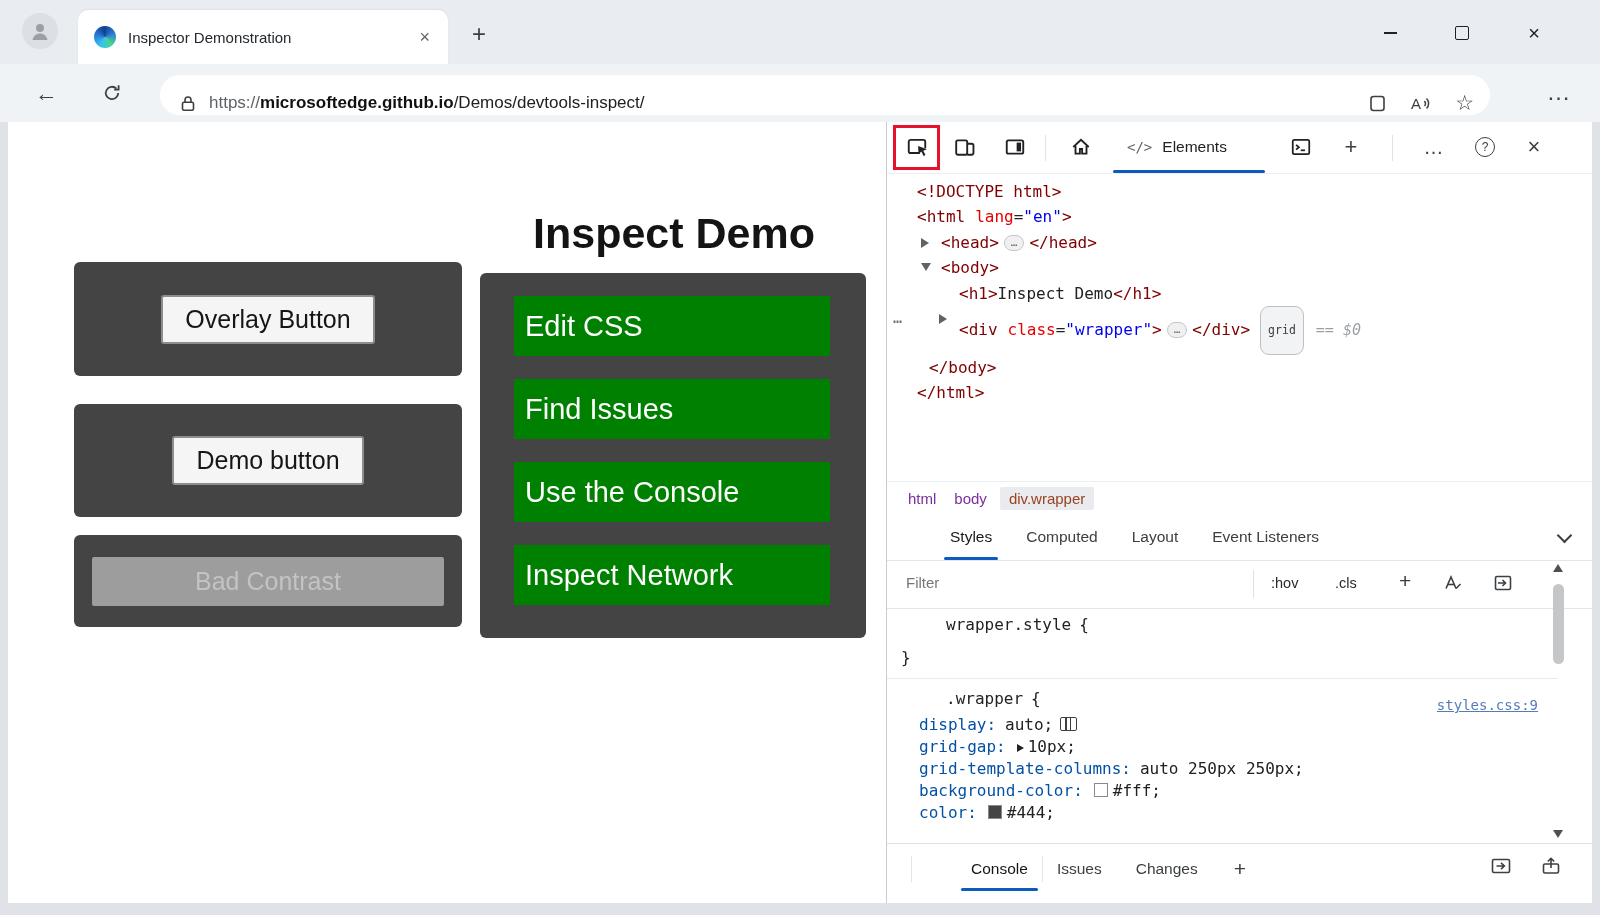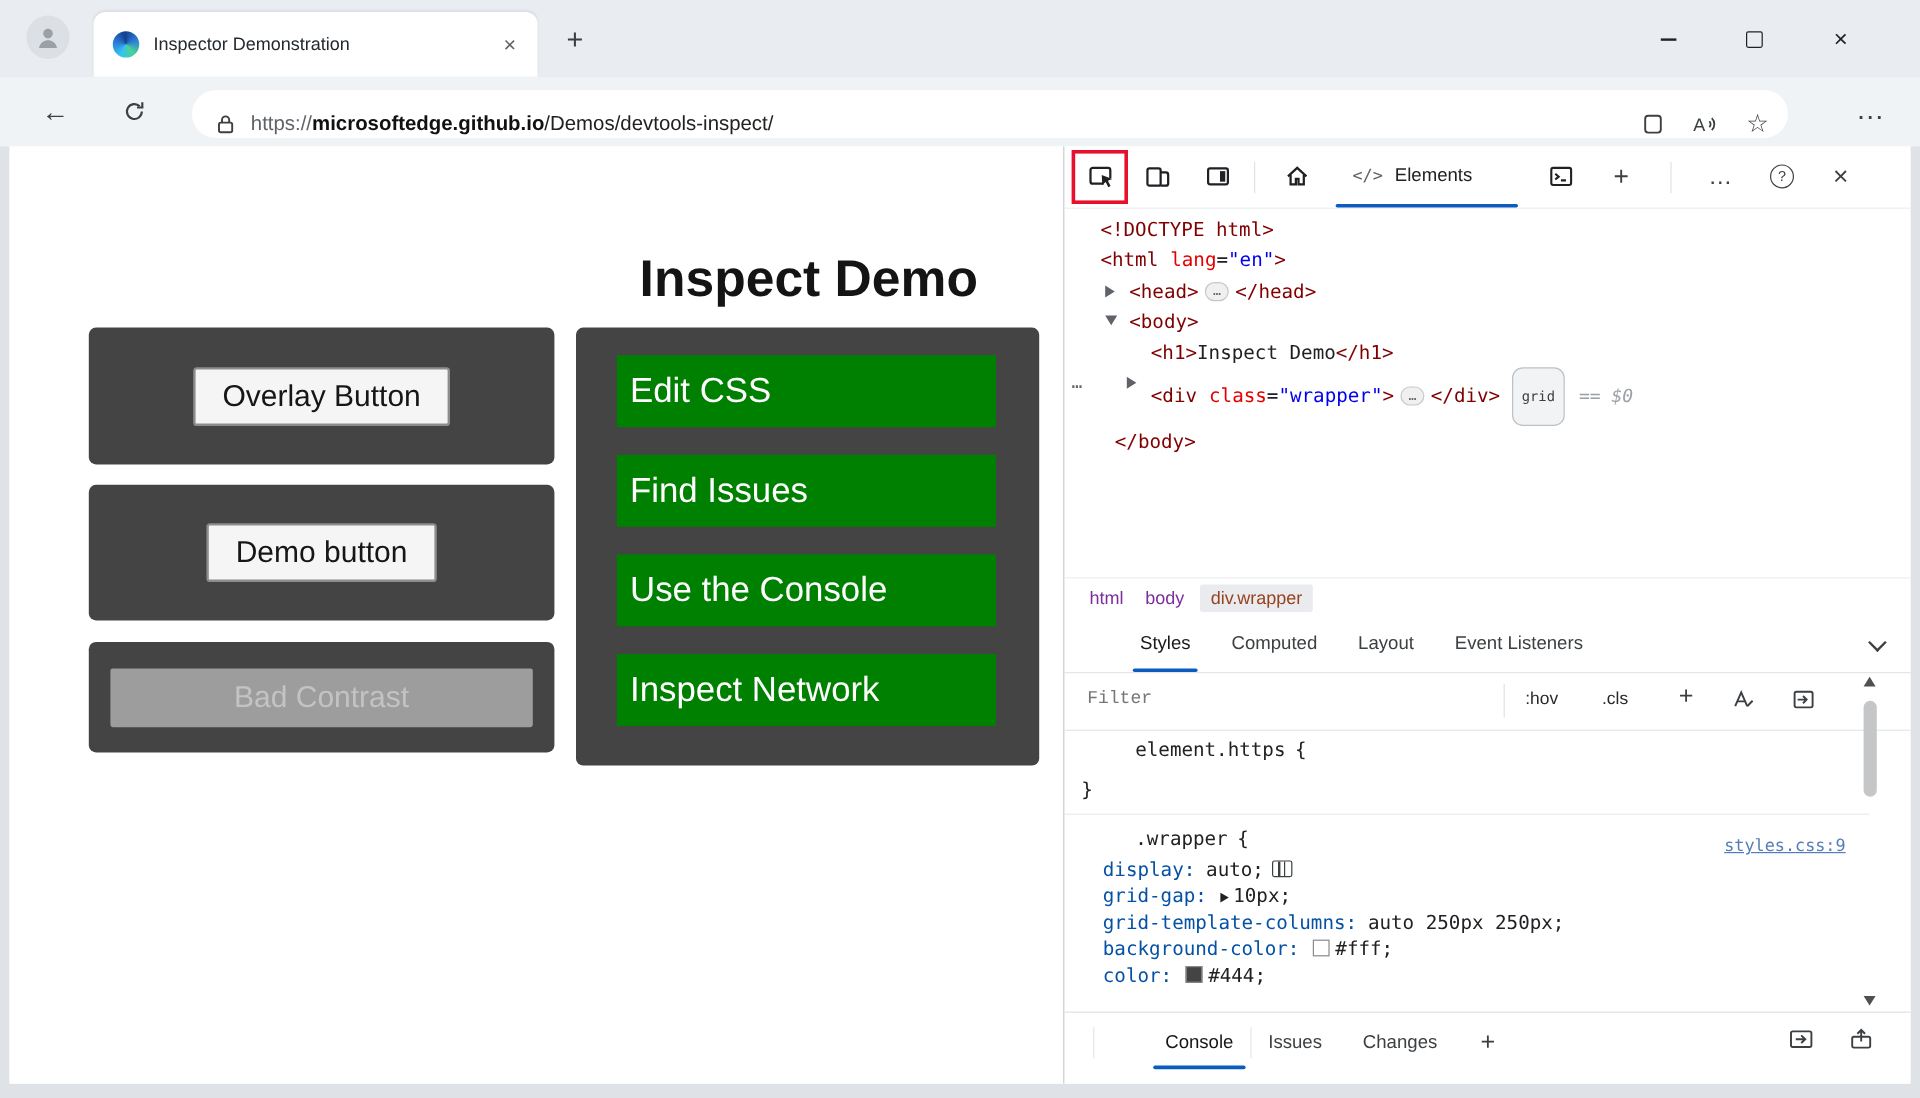--- a/index.html
+++ b/index.html
@@ -32,21 +32,21 @@
   .ab-spacer{flex:1;}
   .ab-icon{margin-left:22px;display:flex;align-items:center;color:#3c4043;}
   .star{font-size:21px;}
   .more-btn{position:absolute;right:24px;top:14px;font-size:24px;color:#3c4043;width:34px;text-align:center;letter-spacing:1px;}
 
   
   .main{position:absolute;left:8px;right:8px;top:122px;bottom:12px;background:#fff;}
   .page{position:absolute;left:0;top:0;width:878px;height:100%;background:#fff;overflow:hidden;}
   .page-title{position:absolute;left:472px;top:58px;width:388px;text-align:center;font-size:43px;font-weight:800;color:#141414;}
   .darkbox{position:absolute;left:66px;width:388px;background:#444;border-radius:6px;display:flex;align-items:center;justify-content:center;}
-  .db1{top:151px;height:114px;}
+  .db1{top:140px;height:114px;}
   .db2{top:282px;height:113px;}
   .db3{top:413px;height:92px;}
   .page-btn{font-size:25px;color:#161616;background:#f5f5f5;border:2px solid #8d8d8d;border-radius:3px;padding:8px 22px;font-family:"Liberation Sans",sans-serif;}
   .bad-btn{width:352px;background:#9d9d9d;color:#c3c3c3;border:none;border-radius:2px;padding:10px 0;font-size:25px;text-align:center;font-family:"Liberation Sans",sans-serif;}
   .linksbox{position:absolute;left:472px;top:151px;width:386px;height:365px;background:#444;border-radius:6px;box-sizing:border-box;padding:23px 36px 0 34px;}
   .page-link{display:flex;align-items:center;height:60px;background:#008000;color:#fff;font-size:29px;padding-left:11px;margin-bottom:23px;text-decoration:none;}
 
   
   .devtools{position:absolute;left:878px;top:0;right:0;bottom:0;border-left:1px solid #c8ccd0;background:#fff;}
   .dt-toolbar{position:absolute;top:0;left:0;right:0;height:51px;border-bottom:1px solid #eceef0;}
@@ -94,21 +94,21 @@
 
   
   .side-tabs{position:absolute;top:392px;left:0;right:0;height:46px;display:flex;align-items:center;padding-left:18px;gap:34px;border-bottom:1px solid #e3e6e9;font-size:15.5px;color:#3c4043;}
   .side-tab{position:relative;}
   .side-tab.sel{color:#18191b;}
   .side-tab.sel::after{content:"";position:absolute;left:-6px;right:-6px;bottom:-14px;height:3px;background:#0b5cbd;border-radius:2px;}
   .tabs-chevron{position:absolute;right:22px;top:16px;width:9px;height:9px;border-right:2px solid #3c4043;border-bottom:2px solid #3c4043;transform:rotate(45deg);}
 
   
   .filter-row{position:absolute;top:438px;left:0;right:0;height:48px;border-bottom:1px solid #e3e6e9;}
-  .filter-input{position:absolute;left:17px;top:13px;width:320px;border:none;outline:none;font-size:15px;color:#a16207;background:transparent;font-family:Liberation Mono, monospace;}
+  .filter-input{position:absolute;left:17px;top:13px;width:320px;border:none;outline:none;font-size:15px;color:#a16207;background:transparent;font-family:Liberation Sans, sans-serif;}
   .filter-input::placeholder{color:#767676;}
   .vsep{position:absolute;left:366px;top:10px;height:28px;width:1px;background:#dfe2e5;}
   .hov{position:absolute;left:384px;top:15px;font-size:14.5px;color:#28292b;}
   .cls{position:absolute;left:448px;top:15px;font-size:14.5px;color:#28292b;}
   .fplus{position:absolute;left:512px;top:9px;font-size:21px;color:#3c4043;}
   .ficon1{position:absolute;left:556px;top:13px;}
   .ficon2{position:absolute;left:606px;top:13px;}
 
   
   .styles{position:absolute;top:486px;left:0;right:34px;font-family:"DejaVu Sans Mono",monospace;font-size:16px;color:#202124;}
@@ -288,20 +288,21 @@
       </div>
 
       <div class="dom">
         <div class="dline pl0"><span class="tk-tag">&lt;!DOCTYPE html&gt;</span></div>
         <div class="dline pl0"><span class="tk-tag">&lt;html</span><span class="tk-attr sp">lang</span><span class="tk-eq">=</span><span class="tk-val">"en"</span><span class="tk-tag">&gt;</span></div>
         <div class="dline pl-head"><span class="dom-arrow tri tri-r"></span><span class="tk-tag">&lt;head&gt;</span><span class="pill">…</span><span class="tk-tag">&lt;/head&gt;</span></div>
         <div class="dline pl-head"><span class="dom-arrow tri tri-d"></span><span class="tk-tag">&lt;body&gt;</span></div>
         <div class="dline pl-h1"><span class="tk-tag">&lt;h1&gt;</span><span class="tk-text">Inspect Demo</span><span class="tk-tag">&lt;/h1&gt;</span></div>
         <div class="dline pl-div"><span class="node-dots">…</span><span class="dom-arrow tri tri-r arr-div"></span><span class="tk-tag">&lt;div</span><span class="tk-attr sp">class</span><span class="tk-eq">=</span><span class="tk-val">"wrapper"</span><span class="tk-tag">&gt;</span><span class="pill">…</span><span class="tk-tag">&lt;/div&gt;</span><span class="grid-pill">grid</span><span class="sel-hint">== $0</span></div>
         <div class="dline pl-closebody"><span class="tk-tag">&lt;/body&gt;</span></div>
+        <div class="dline pl0"><span class="tk-tag">&lt;/html&gt;</span></div>
       </div>
 
       <div class="crumbs">
         <span class="crumb">html</span>
         <span class="crumb">body</span>
         <span class="crumb sel">div.wrapper</span>
       </div>
 
       <div class="side-tabs">
         <span class="side-tab sel">Styles</span>
@@ -326,21 +327,21 @@
         </span>
         <span class="ficon2">
           <svg width="20" height="20" viewBox="0 0 20 20">
             <rect x="2.5" y="3.5" width="15" height="13" rx="1.5" fill="none" stroke="#3c4043" stroke-width="1.6"></rect>
             <path d="M5 10h7M9.5 7l3 3-3 3" fill="none" stroke="#3c4043" stroke-width="1.6"></path>
           </svg>
         </span>
       </div>
 
       <div class="styles">
-        <div class="s-line"><span class="sel">element.https</span><span class="brace sp8">{</span></div>
+        <div class="s-line"><span class="sel">wrapper.style</span><span class="brace sp8">{</span></div>
         <div class="s-line"><span class="brace">}</span></div>
         <div class="s-sep"></div>
         <div class="s-line2 rule-head">
           <span class="sel">.wrapper</span><span class="brace sp8">{</span>
           <a class="src-link">styles.css:9</a>
         </div>
         <div class="p-line"><span class="prop">display:</span><span class="pval">auto;</span><span class="grid-ed"></span></div>
         <div class="p-line"><span class="prop">grid-gap:</span><span class="sh-tri"></span><span class="pval">10px;</span></div>
         <div class="p-line"><span class="prop">grid-template-columns:</span><span class="pval">auto 250px 250px;</span></div>
         <div class="p-line"><span class="prop">background-color:</span><span class="swatch sw-white"></span><span class="pval">#fff;</span></div>

